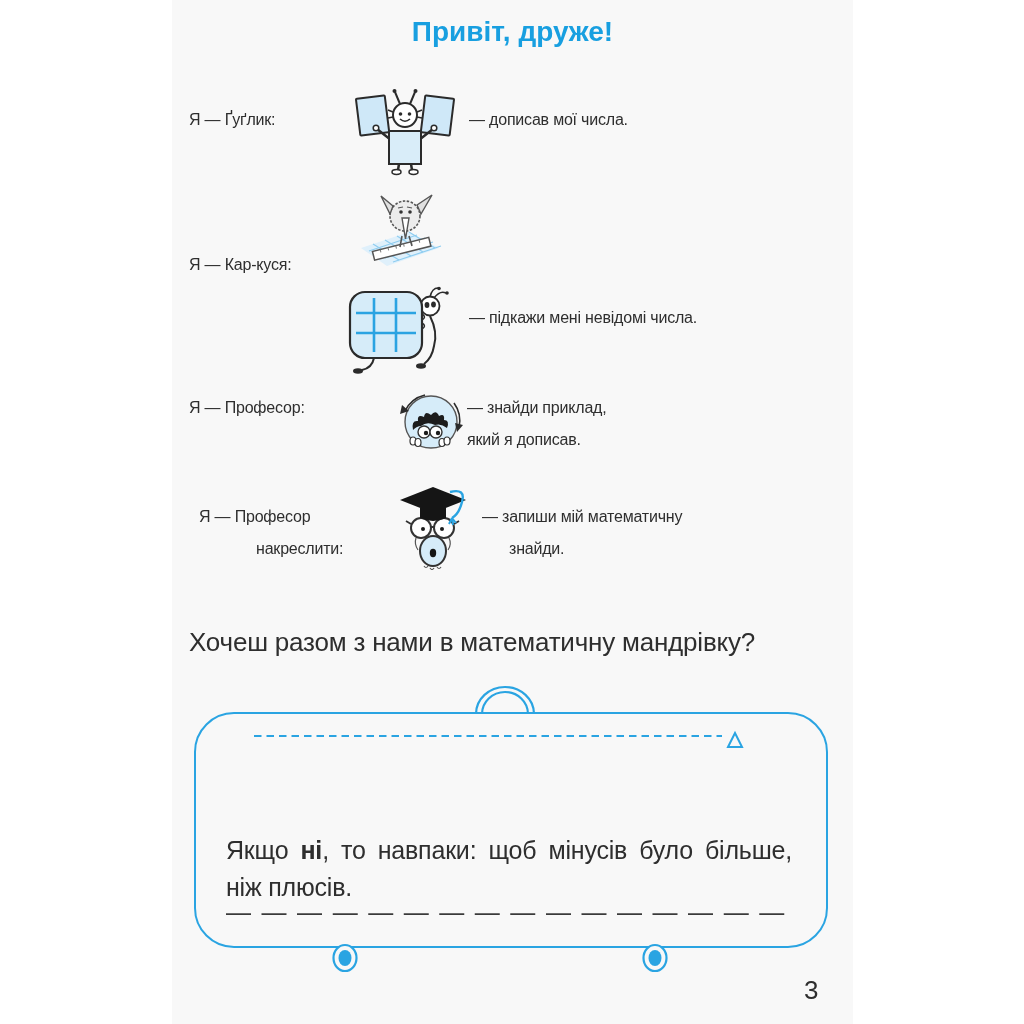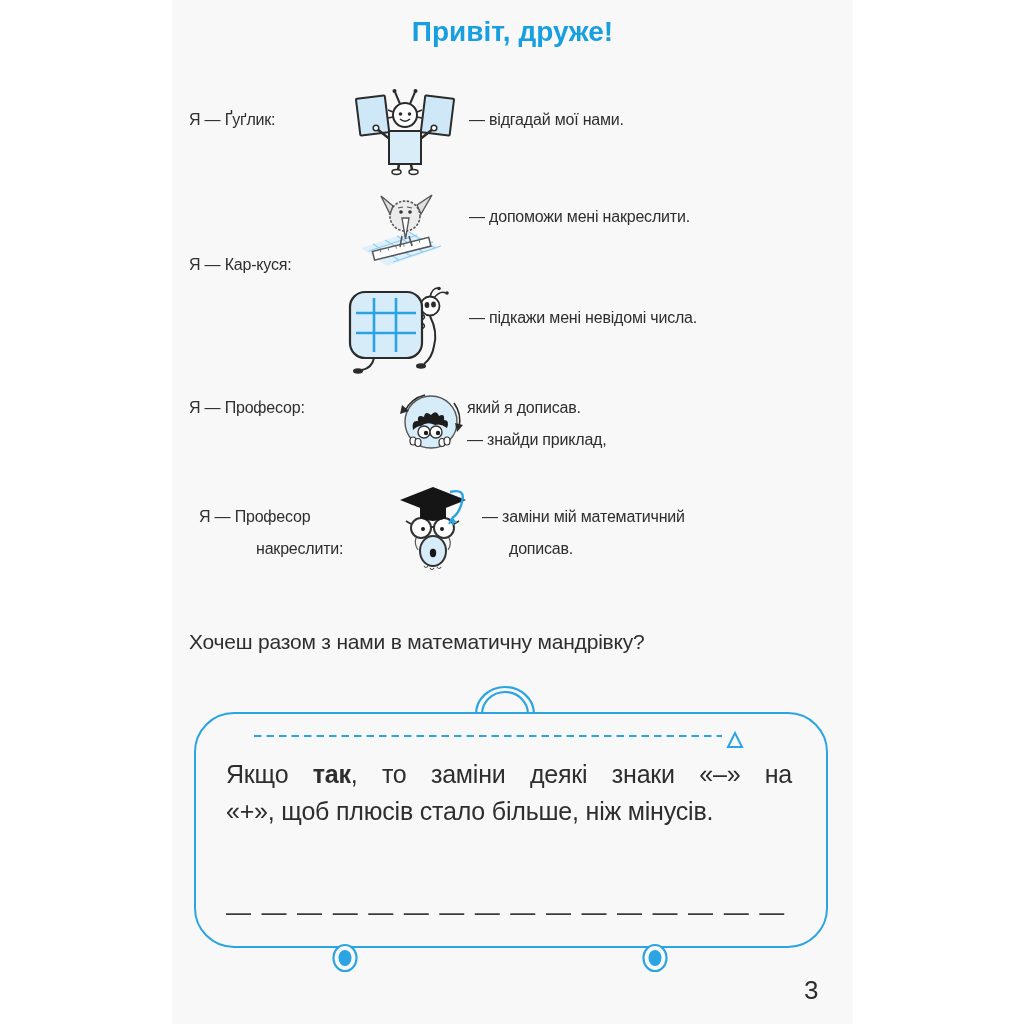--- a/index.html
+++ b/index.html
@@ -49,21 +49,21 @@
         <path d="M38,24 l-5,-2 M38,29 l-5,1 M62,24 l5,-2 M62,29 l5,1" stroke="#2b2b2b" stroke-width="1.4"></path>
         <path d="M36,52 L22,41 M64,52 L78,41" stroke="#2b2b2b" stroke-width="2.5"></path>
         <circle cx="21" cy="40" r="2.8" fill="#fff" stroke="#2b2b2b" stroke-width="1.5"></circle>
         <circle cx="79" cy="40" r="2.8" fill="#fff" stroke="#2b2b2b" stroke-width="1.5"></circle>
         <rect x="34" y="43" width="32" height="33" fill="#d9edf9" stroke="#2b2b2b" stroke-width="2"></rect>
         <path d="M44,76 L43,82 M56,76 L57,82" stroke="#2b2b2b" stroke-width="2.5"></path>
         <ellipse cx="41.5" cy="84" rx="4.5" ry="2.4" fill="#fff" stroke="#2b2b2b" stroke-width="1.5"></ellipse>
         <ellipse cx="58.5" cy="84" rx="4.5" ry="2.4" fill="#fff" stroke="#2b2b2b" stroke-width="1.5"></ellipse>
       </svg>
     </div>
-    <div class="abs txt" style="left:297px;top:104px;">— відгадай мої нами.</div>
+    <div class="abs txt" style="left:297px;top:104px;">— дописав мої числа.</div>
 
     <div class="abs txt" style="left:17px;top:201px;margin-top:48px;">Я — Кар-куся:</div>
     <div class="abs" style="left:187px;top:192px;">
       <svg width="92" height="76" viewBox="0 0 92 76">
         <path d="M2,56 L50,40 L80,56 L28,74 Z" fill="#dff0fb"></path>
         <g stroke="#8fcdf0" stroke-width="1.2" fill="none">
           <path d="M10,59 L58,43 M18,62 L66,46 M26,66 L74,50 M34,70 L82,54"></path>
           <path d="M14,52 L40,68 M26,48 L52,64 M38,44 L64,60 M50,40 L76,56"></path>
         </g>
         <g transform="rotate(-14 44 58)">
@@ -73,21 +73,20 @@
         <circle cx="46" cy="24" r="15" fill="#ececec" stroke="#555" stroke-width="1.6" stroke-dasharray="2.5 1.5"></circle>
         <path d="M34,14 L22,4 L31,22 Z" fill="#e0e0e0" stroke="#555" stroke-width="1.4"></path>
         <path d="M58,13 L73,3 L62,22 Z" fill="#e0e0e0" stroke="#555" stroke-width="1.4"></path>
         <circle cx="42" cy="20" r="1.8" fill="#333"></circle>
           <circle cx="51" cy="20" r="1.8" fill="#333"></circle>
         <path d="M39,16 l5,-1 M48,15 l5,1" stroke="#555" stroke-width="1.2"></path>
         <path d="M43,26 L50,26 L46.5,47 Z" fill="#fff" stroke="#555" stroke-width="1.4"></path>
         <path d="M43,44 L41,55 M50,44 L53,54" stroke="#555" stroke-width="1.6"></path>
       </svg>
     </div>
-    <div class="abs txt" style="left:297px;top:201px;">— допоможи мені накреслити.</div>
 
     <div class="abs" style="left:172px;top:286px;">
       <svg width="112" height="90" viewBox="0 0 112 90">
         <path d="M30,72 Q28,82 18,84" fill="none" stroke="#2b2b2b" stroke-width="2"></path>
         <ellipse cx="14" cy="85" rx="5" ry="2.8" fill="#2b2b2b"></ellipse>
         <path d="M86,30 Q94,46 90,60 Q88,72 80,78" fill="none" stroke="#2b2b2b" stroke-width="2"></path>
         <ellipse cx="77" cy="80" rx="5" ry="2.8" fill="#2b2b2b"></ellipse>
         <circle cx="86" cy="20" r="9.5" fill="#fff" stroke="#2b2b2b" stroke-width="1.8"></circle>
         <ellipse cx="83" cy="19" rx="2.4" ry="3" fill="#2b2b2b"></ellipse>
           <ellipse cx="89.5" cy="18.5" rx="2.4" ry="3" fill="#2b2b2b"></ellipse>
@@ -119,22 +118,22 @@
           <circle cx="47" cy="43" r="2.2" fill="#1c1c1c"></circle>
         <g fill="#fff" stroke="#333" stroke-width="1.2">
           <ellipse cx="22" cy="51" rx="3" ry="4"></ellipse>
             <ellipse cx="27" cy="52.5" rx="3" ry="4"></ellipse>
           <ellipse cx="51" cy="52.5" rx="3" ry="4"></ellipse>
             <ellipse cx="56" cy="51" rx="3" ry="4"></ellipse>
         </g>
       </svg>
     </div>
     <div class="abs txt" style="left:295px;top:392px;">
+      <div>— знайди приклад,</div>
       <div>який я дописав.</div>
-      <div>— знайди приклад,</div>
     </div>
 
     <div class="abs txt" style="left:27px;top:501px;">
       <div>Я — Професор</div>
       <div class="indent57">накреслити:</div>
     </div>
     <div class="abs" style="left:222px;top:478px;">
       <svg width="78" height="92" viewBox="0 0 78 92">
         <path d="M22,60 Q20,66 24,72 M55,60 Q58,66 54,72" stroke="#555" stroke-width="1.2" fill="none"></path>
         <circle cx="27" cy="50" r="10" fill="#fff" stroke="#333" stroke-width="2"></circle>
@@ -145,43 +144,43 @@
         <polygon points="6,22 39,9 72,22 39,35" fill="#151515"></polygon>
         <path d="M26,30 L26,40 Q39,46 52,40 L52,30 Z" fill="#151515"></path>
         <path d="M56,14 Q72,10 68,24 Q65,36 58,40" fill="none" stroke="#2aa4e2" stroke-width="2.4"></path>
         <path d="M58,40 l-3,6 M58,40 l1,7 M58,40 l4,5" stroke="#2aa4e2" stroke-width="2"></path>
         <ellipse cx="39" cy="73" rx="13" ry="15" fill="#d6ecf9" stroke="#333" stroke-width="2"></ellipse>
         <ellipse cx="39" cy="75" rx="3.2" ry="4.2" fill="#151515"></ellipse>
         <path d="M30,88 q2,3 4,0 M36,90 q2,3 4,0 M43,89 q2,3 4,0" stroke="#555" stroke-width="1.2" fill="none"></path>
       </svg>
     </div>
     <div class="abs txt" style="left:310px;top:501px;">
-      <div>— заміни мій математичний</div>
-      <div class="indent27">дописав.</div>
+      <div>— запиши мій математичну</div>
+      <div class="indent27">знайди.</div>
     </div>
 
-    <div class="abs txt" style="left:17px;top:626px;font-size:21px;">Хочеш разом з нами в математичну мандрівку?</div>
+    <div class="abs txt" style="left:17px;top:626px;font-size:26px;">Хочеш разом з нами в математичну мандрівку?</div>
 
     <div class="abs" style="left:297px;top:680px;">
       <svg width="72" height="34" viewBox="0 0 72 34">
         <path d="M7,34 A29,27 0 0 1 65,34" fill="none" stroke="#2aa4e2" stroke-width="2.2"></path>
         <path d="M13,34 A23,22 0 0 1 59,34" fill="none" stroke="#2aa4e2" stroke-width="2.2"></path>
       </svg>
     </div>
 
     <div class="abs box" style="left:22px;top:712px;width:630px;height:232px;">
       <div class="abs" style="left:56px;top:14px;">
         <svg width="496" height="24" viewBox="0 0 496 24">
           <line x1="2" y1="8" x2="470" y2="8" stroke="#2aa4e2" stroke-width="2.2" stroke-dasharray="7.5 5"></line>
           <polygon points="476,19 483,5 490,19" fill="none" stroke="#2aa4e2" stroke-width="2"></polygon>
         </svg>
       </div>
-      <div class="abs boxtxt" style="left:30px;top:42px;width:566px;">
-        <div class="fj"><span>Якщо </span><b>так</b><span>, то заміни деякі знаки «–» на</span></div>
-        <div>«+», щоб плюсів стало більше, ніж мінусів.</div>
+      <div class="abs boxtxt" style="left:30px;top:118px;width:566px;">
+        <div class="fj"><span>Якщо </span><b>ні</b><span>, то навпаки: щоб мінусів було більше,</span></div>
+        <div>ніж плюсів.</div>
       </div>
       <div class="abs boxtxt answer" style="left:30px;top:180px;width:566px;">— — — — — — — — — — — — — — — —</div>
     </div>
 
     <div class="abs" style="left:157px;top:940px;">
       <svg width="32" height="36" viewBox="0 0 32 36">
         <ellipse cx="16" cy="18" rx="11.5" ry="13" fill="#f8f8f8" stroke="#2aa4e2" stroke-width="2.2"></ellipse>
         <ellipse cx="16" cy="18" rx="6.5" ry="8" fill="#2aa4e2"></ellipse>
       </svg>
     </div>

